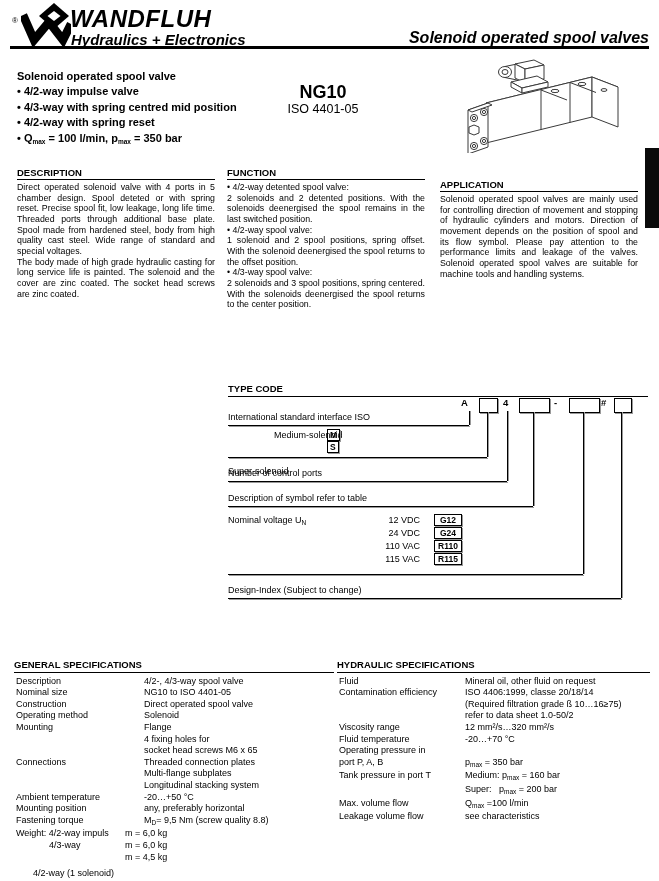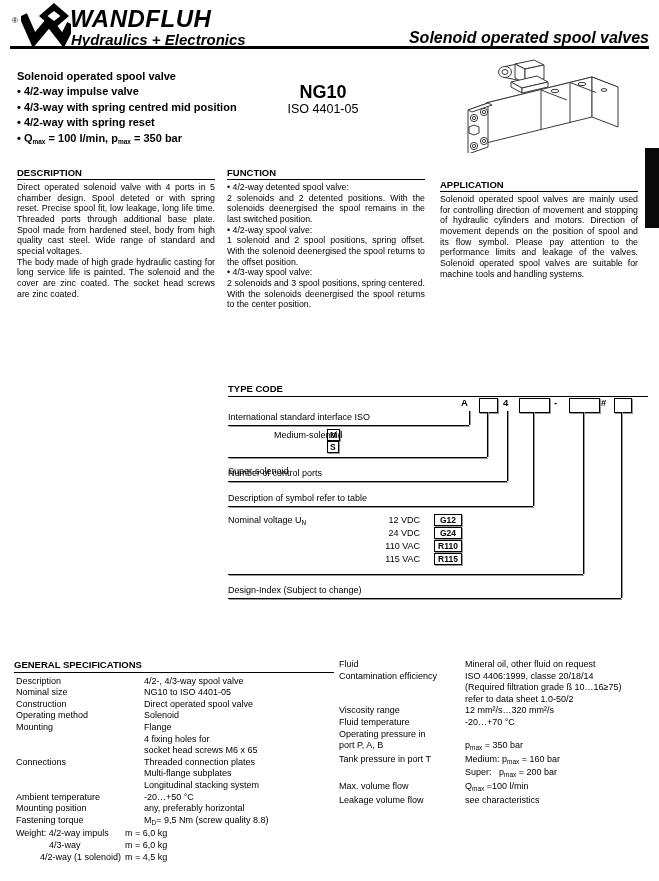--- a/index.html
+++ b/index.html
@@ -45,21 +45,21 @@
   
   .spec{position:absolute;top:659px;font-size:9px;line-height:11.6px;}
   #gen-spec{left:14px;width:320px;}
   #hyd-spec{left:337px;width:313px;}
   .spec .sec-h{margin-bottom:3px;}
   .spec-row{position:relative;padding-left:130px;min-height:11.6px;}
   #hyd-spec .spec-row{padding-left:128px;}
   .spec-row .lbl{position:absolute;left:2px;top:0;}
   .spec-row.weight{padding-left:111px;}
   .spec-row .lbl.ind1{left:35px;}
-  .spec-row .lbl.ind2{left:26px;}
+  .spec-row .lbl.ind2{left:19px;margin-top:16px;}
 
   svg{display:block;}
 </style>
 </head>
 <body>
 
 <div id="page">
 
   <svg class="abs" style="left:21px;top:2px;" width="50" height="46" viewBox="0 0 50 46">
     <polyline points="2,13 13,38 28,20 42,38 50,22" fill="none" stroke="#000" stroke-width="8.5"></polyline>
@@ -206,20 +206,21 @@
     <div class="spec-row"><span>Longitudinal stacking system</span></div>
     <div class="spec-row"><span class="lbl">Ambient temperature</span><span>-20…+50 °C</span></div>
     <div class="spec-row"><span class="lbl">Mounting position</span><span>any, preferably horizontal</span></div>
     <div class="spec-row"><span class="lbl">Fastening torque</span><span>M</span><span class="sb">D</span><span>= 9,5 Nm (screw quality 8.8)</span></div>
     <div class="spec-row weight"><span class="lbl">Weight: 4/2-way impuls</span><span>m = 6,0 kg</span></div>
     <div class="spec-row weight"><span class="lbl ind1">4/3-way</span><span>m = 6,0 kg</span></div>
     <div class="spec-row weight"><span class="lbl ind2">4/2-way (1 solenoid)</span><span>m = 4,5 kg</span></div>
   </div>
 
   <div id="hyd-spec" class="spec">
+    <div class="sec-h">HYDRAULIC SPECIFICATIONS</div>
     <div class="spec-row"><span class="lbl">Fluid</span><span>Mineral oil, other fluid on request</span></div>
     <div class="spec-row"><span class="lbl">Contamination efficiency</span><span>ISO 4406:1999, classe 20/18/14</span></div>
     <div class="spec-row"><span>(Required filtration grade ß 10…16≥75)</span></div>
     <div class="spec-row"><span>refer to data sheet 1.0-50/2</span></div>
     <div class="spec-row"><span class="lbl">Viscosity range</span><span>12 mm²/s…320 mm²/s</span></div>
     <div class="spec-row"><span class="lbl">Fluid temperature</span><span>-20…+70 °C</span></div>
     <div class="spec-row"><span class="lbl">Operating pressure in</span><span></span></div>
     <div class="spec-row"><span class="lbl">port P, A, B</span><span>p</span><span class="sb">max</span><span> = 350 bar</span></div>
     <div class="spec-row"><span class="lbl">Tank pressure in port T</span><span>Medium: p</span><span class="sb">max</span><span> = 160 bar</span></div>
     <div class="spec-row"><span>Super:&nbsp;&nbsp;&nbsp;p</span><span class="sb">max</span><span> = 200 bar</span></div>

